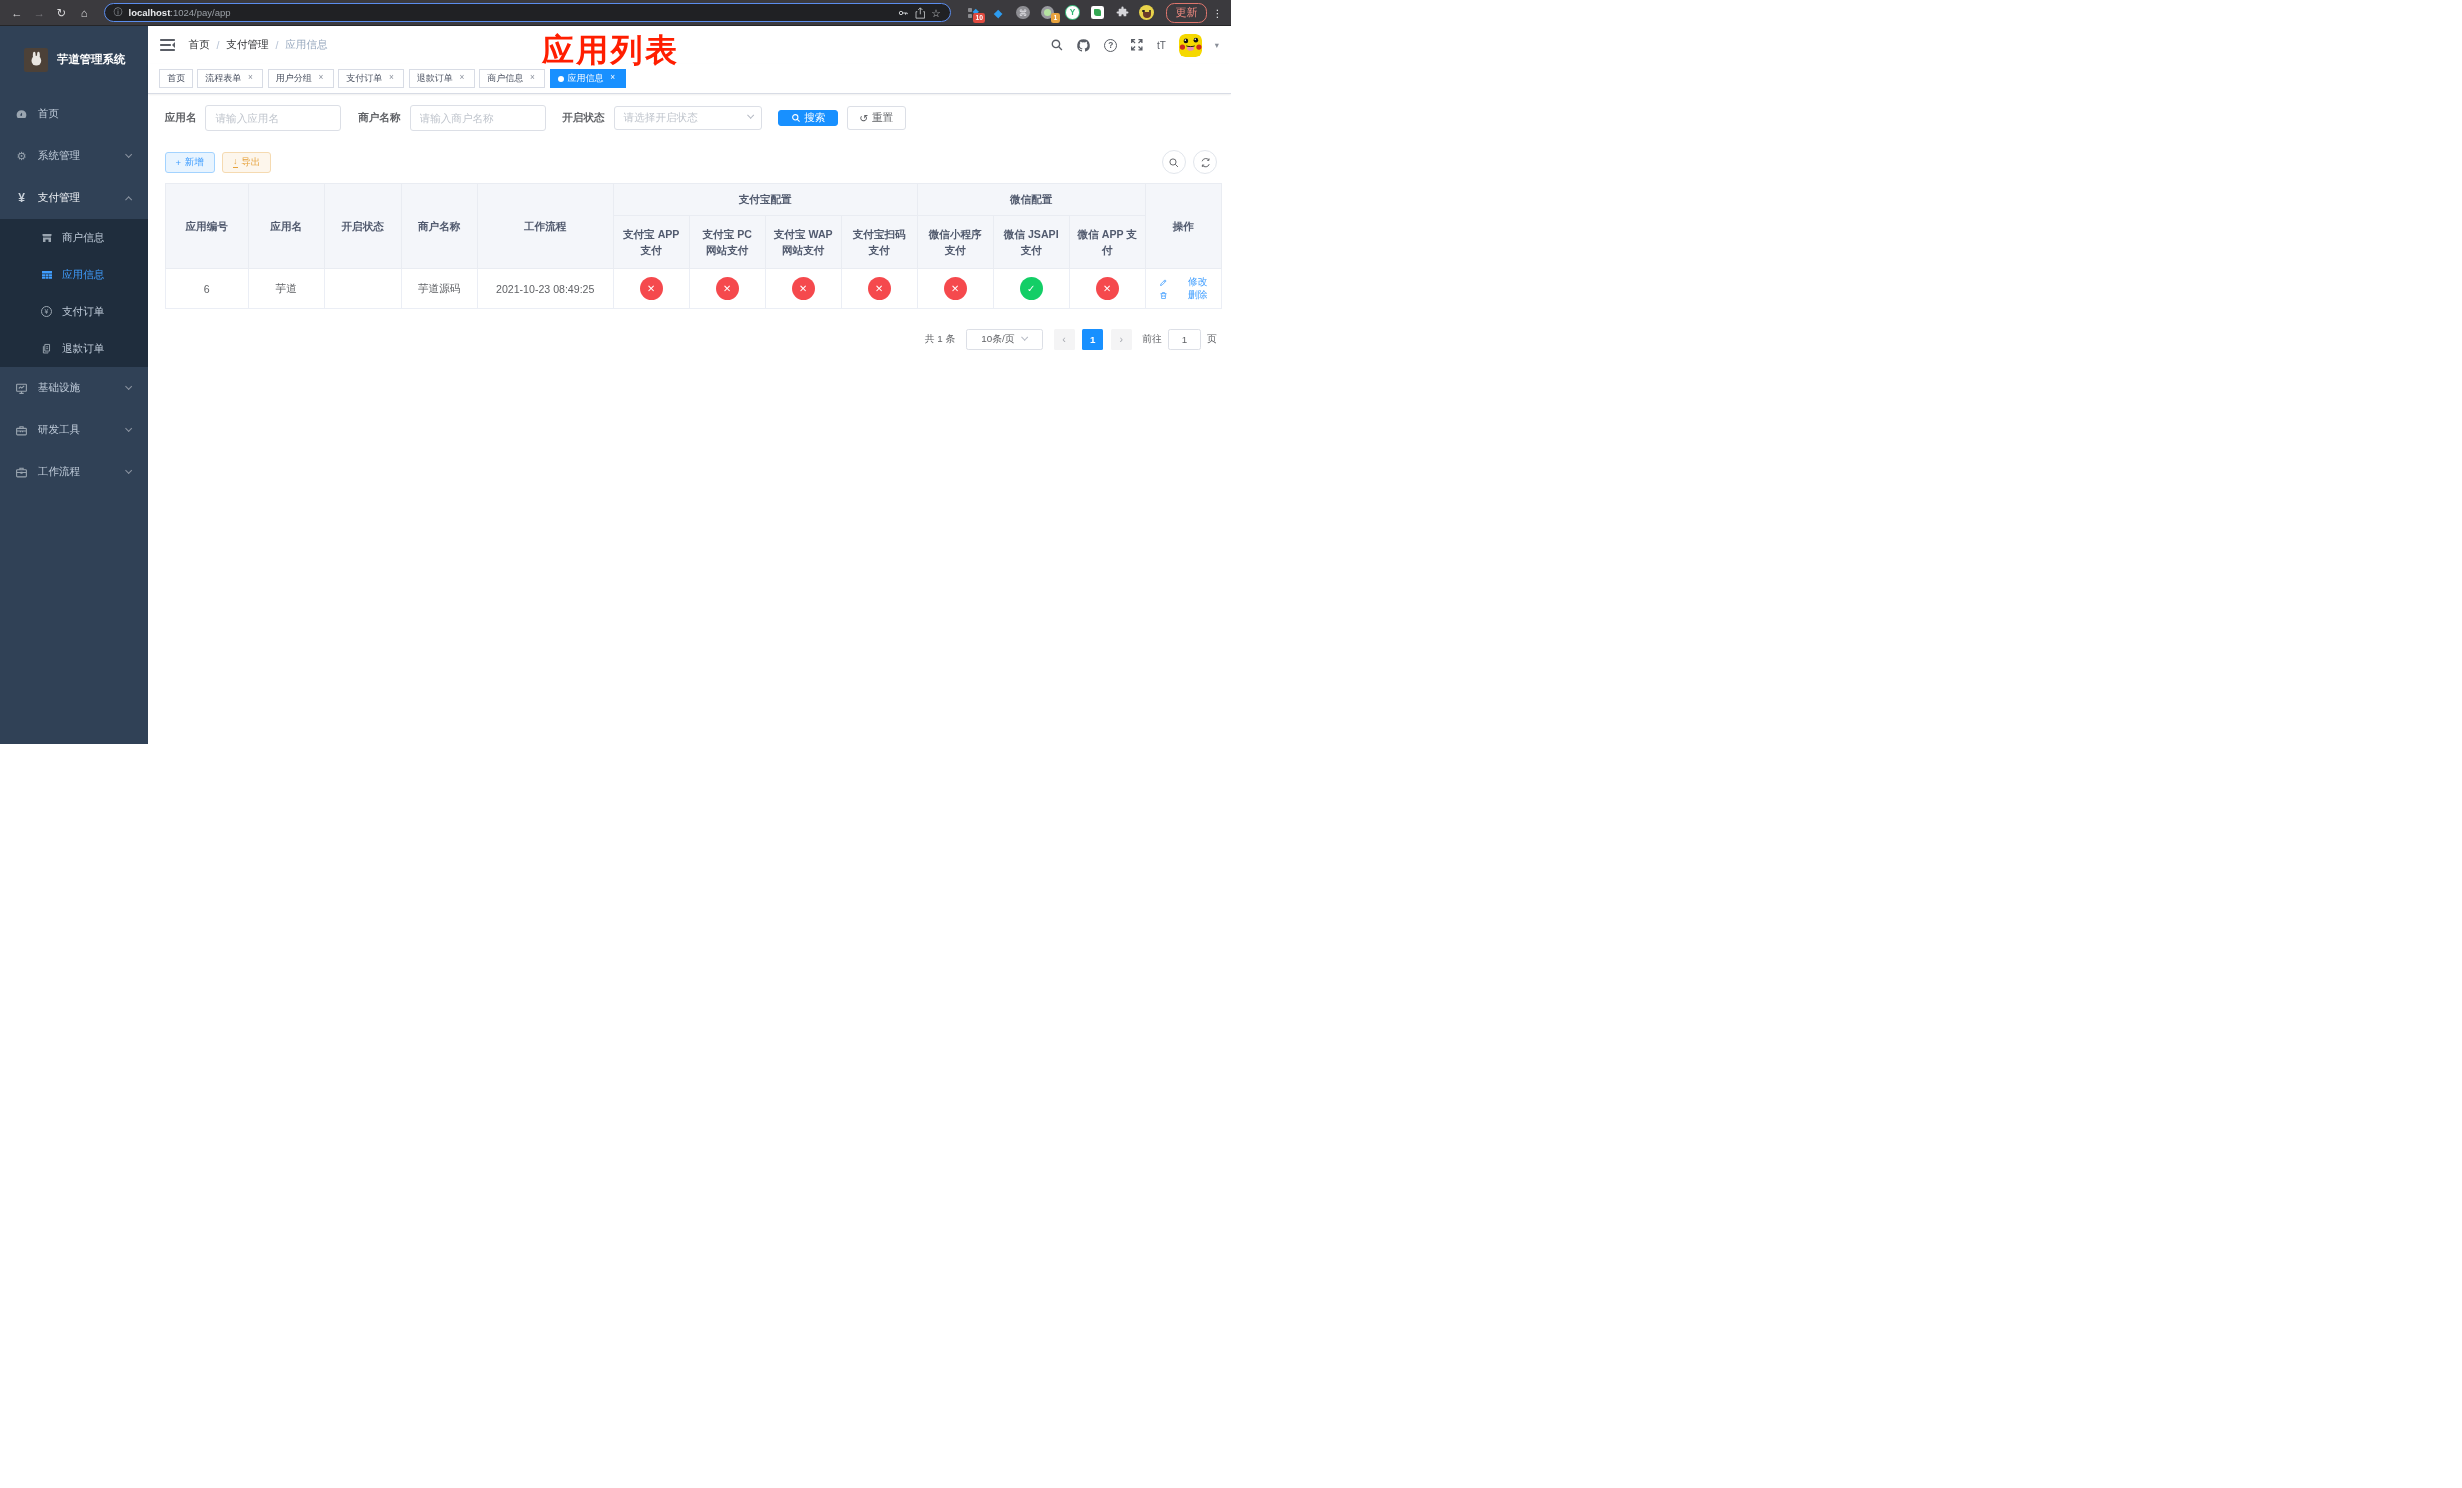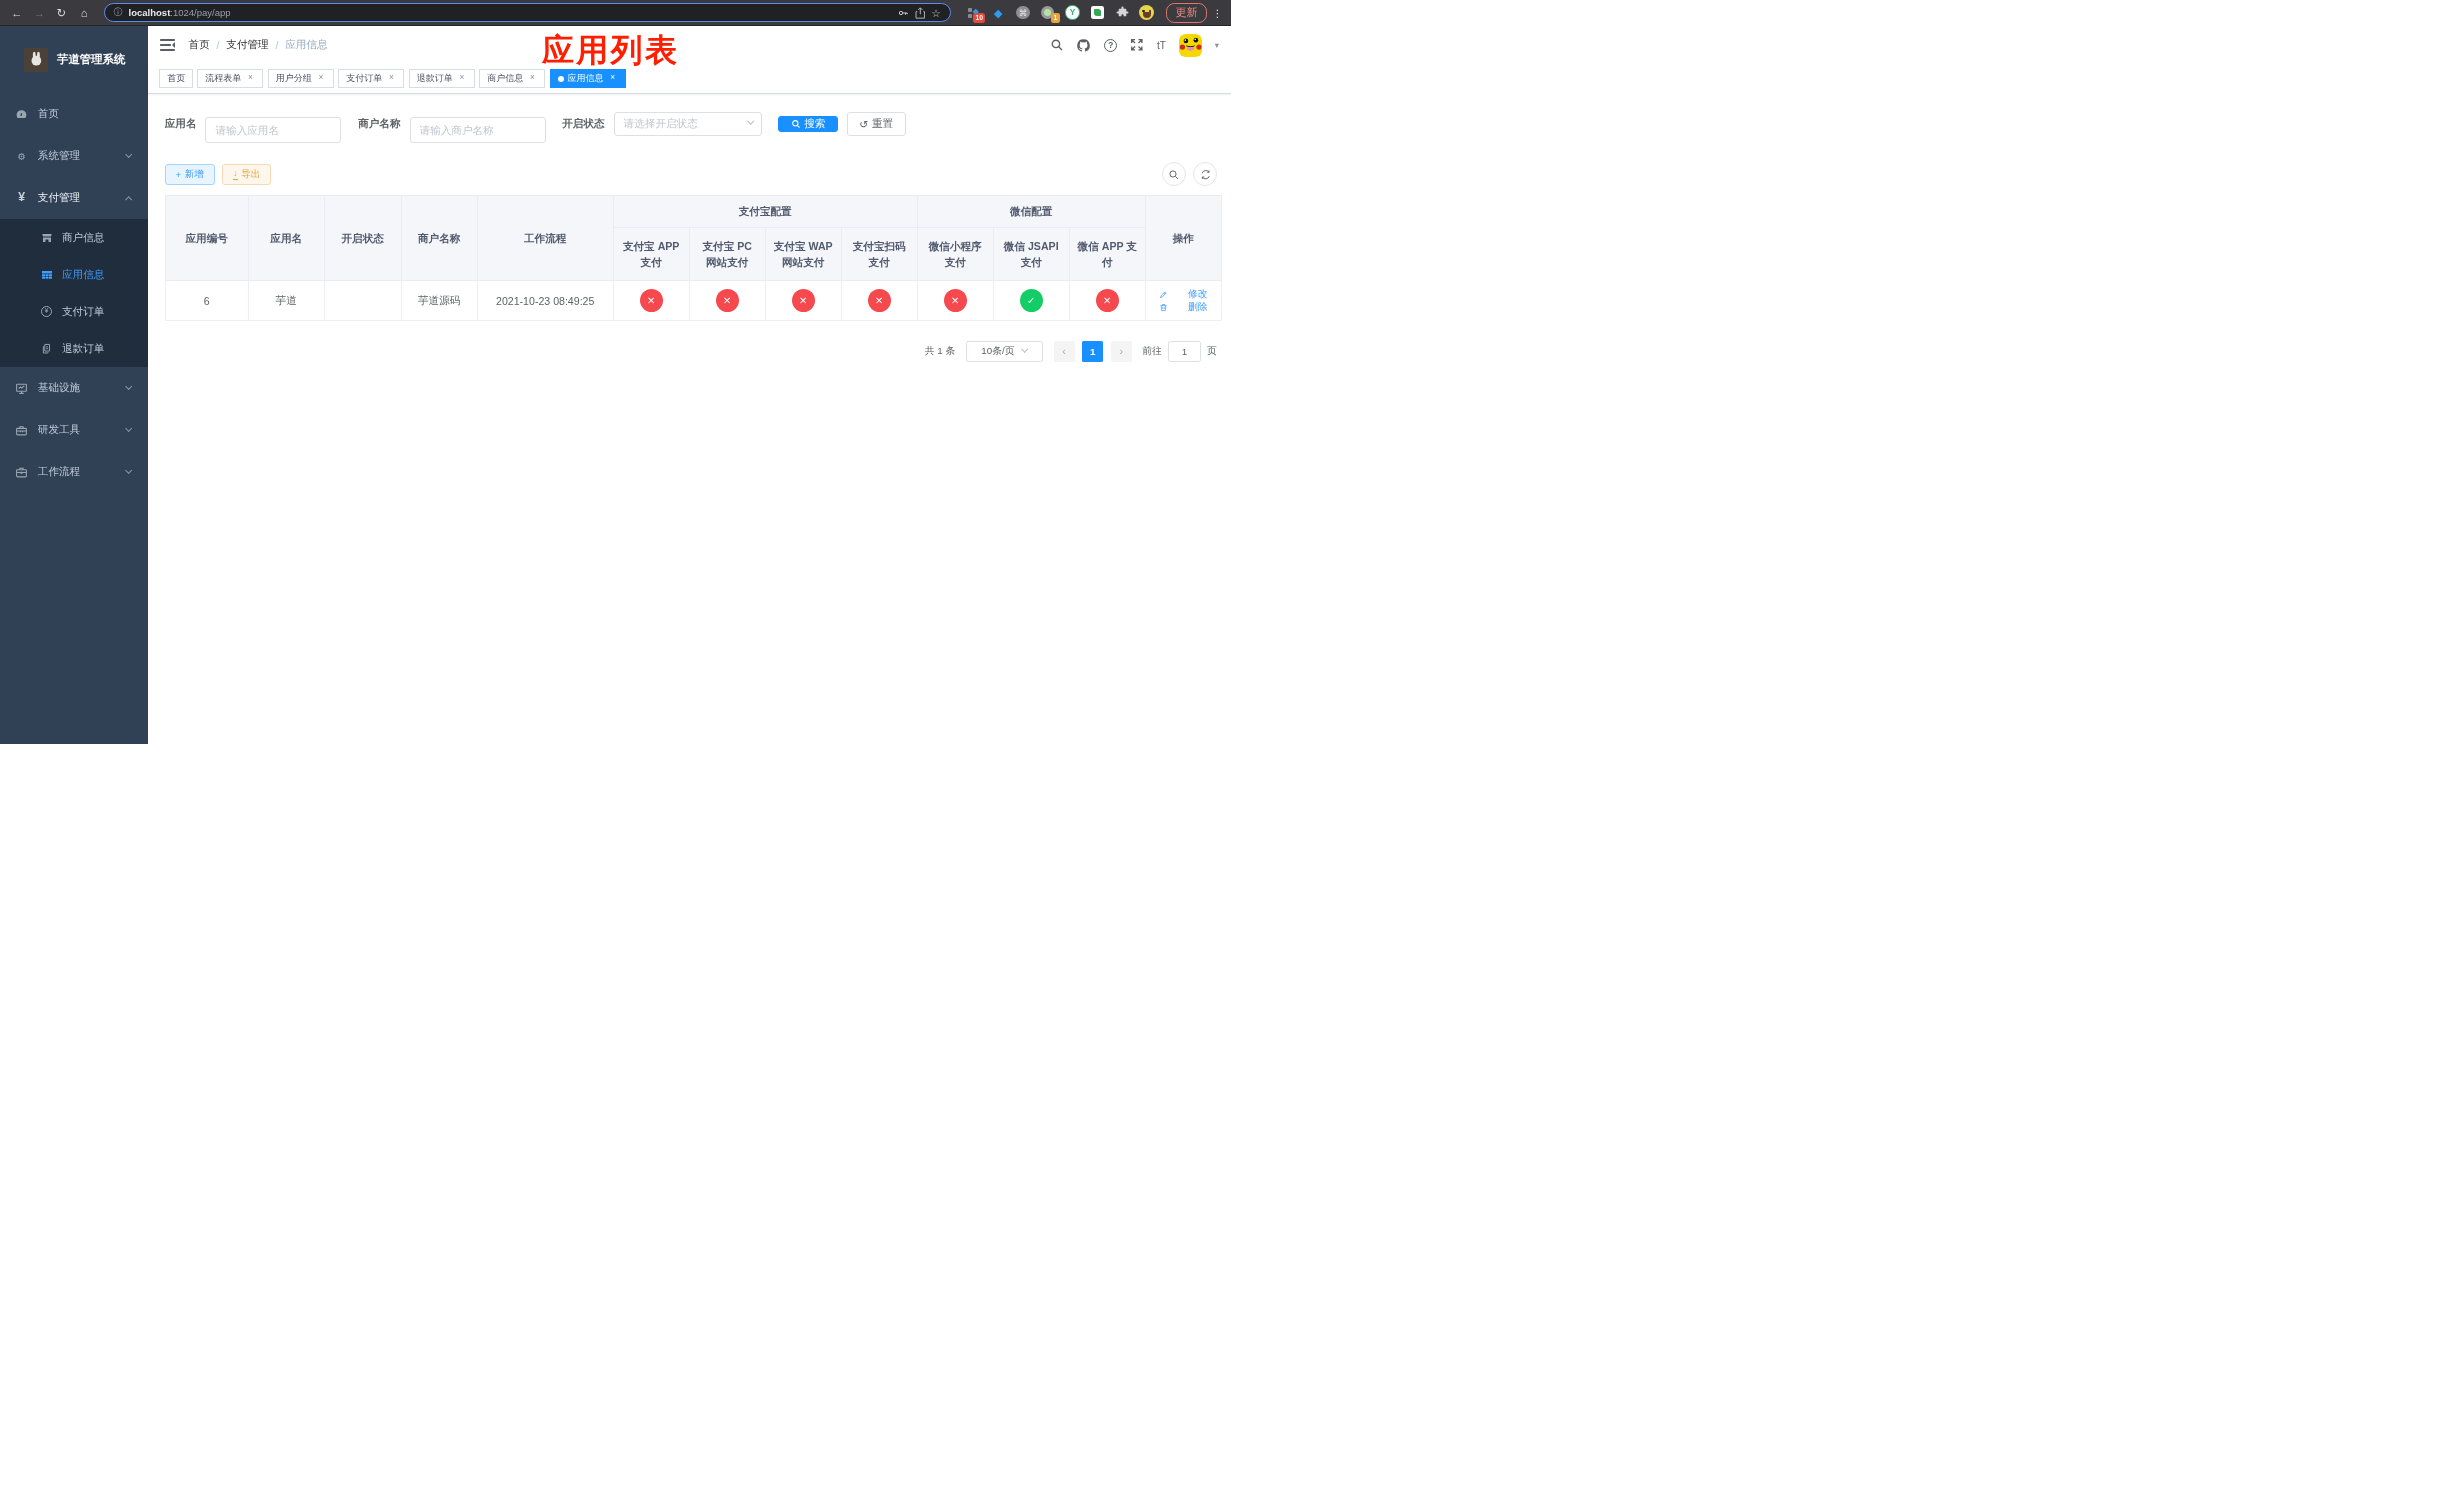--- a/index.html
+++ b/index.html
@@ -35,21 +35,21 @@
   .puz { color:#d6d6da; }
   .smiley { width:15px; height:15px; border-radius:50%; background:#e9d34a; position:relative; }
   .smiley i { position:absolute; width:2.3px; height:2.3px; background:#222; border-radius:50%; top:4.5px; }
   .smiley i:nth-child(1){ left:3px; } .smiley i:nth-child(2){ right:3px; }
   .smiley b { position:absolute; left:3.8px; right:3.8px; bottom:2.3px; height:5.3px; background:#6b3b2a; border-radius:0 0 4.5px 4.5px; }
   .update { flex:none; border:0.8px solid #e0766d; color:#f08a80; border-radius:8.3px; padding:1.5px 8.3px; font-size:11px; margin-left:3px; }
   .kebab { color:#e8eaed; font-size:10.6px; width:12px; text-align:center; flex:none; }
 
   
   .app { display:flex; height:718px; }
-  .sidebar { width:148px; background:#304156; flex:none; color:#bfcbd9;font-family:Liberation Mono, monospace; }
+  .sidebar { width:148px; background:#304156; flex:none; color:#bfcbd9; }
   .logo { height:67px; display:flex; align-items:center; padding-left:24px; gap:9px; }
   .logo-img { width:24px; height:24px; border-radius:2.3px; background:#4c4138; display:flex; align-items:center; justify-content:center; flex:none; }
   .logo-title { color:#fff; font-size:11.4px; font-weight:700; white-space:nowrap; }
   .mi { height:42px; display:flex; align-items:center; padding:0 13.6px 0 15px; font-size:10.6px; color:#bfcbd9; position:relative; cursor:pointer; }
   .mi .ic { width:13px; display:flex; justify-content:center; margin-right:9.8px; color:#9aa5b0; flex:none; }
   .mi .glyph { font-size:11.4px; color:#9aa5b0; font-style:normal; }
   .mi .yen { font-weight:700; font-size:12px; color:#c8d0d9; }
   .chev { position:absolute; right:16.7px; width:5.3px; height:5.3px; border-right:1.1px solid #8a93a0; border-bottom:1.1px solid #8a93a0; transform:rotate(45deg); top:17.4px; }
   .chev.up { transform:rotate(-135deg); top:20.4px; }
   .submenu { background:#1f2d3d; }
@@ -81,21 +81,21 @@
   .tag { height:19.7px; display:inline-flex; align-items:center; border:0.8px solid #d8dce5; background:#fff; padding:0 6.8px; font-size:9px; color:#495060; gap:3.8px; cursor:pointer; }
   .tag .x { font-size:8.3px; color:#8a909c; width:10.6px; height:10.6px; line-height:9.8px; text-align:center; border-radius:50%; }
   .tag.active { background:#1890ff; border-color:#1890ff; color:#fff; }
   .tag.active .x { color:#fff; }
   .dot { width:6px; height:6px; border-radius:50%; background:#fff; }
 
   
   .content { padding:10.6px 13.6px 0 16.7px; }
   .filters { display:flex; align-items:center; margin-bottom:19.7px; font-size:10.6px; }
   .flabel { font-weight:700; color:#606266; margin-right:9px; white-space:nowrap; }
-  .finput { width:136px; height:24px; border:0.8px solid #dcdfe6; border-radius:3px; padding:12px 9px; font-size:10.6px; color:#606266; margin-right:16.7px; outline:none;margin-top:12px; }
+  .finput { width:136px; height:24px; border:0.8px solid #dcdfe6; border-radius:3px; padding:12px 9px; font-size:10.6px; color:#606266; margin-right:16.7px; outline:none; }
   .finput::placeholder { color:#bfc4cc; }
   .fselect { width:148px; height:24px; border:0.8px solid #dcdfe6; border-radius:3px; padding:0 7.6px 0 9px; color:#bfc4cc; display:flex; align-items:center; justify-content:space-between; margin-right:16.7px; cursor:pointer; }
   .selchev { width:5.3px; height:5.3px; border-right:1.1px solid #b3b8c2; border-bottom:1.1px solid #b3b8c2; transform:rotate(45deg) translate(-1.5px,-1.5px); }
   .btn { display:inline-flex; align-items:center; justify-content:center; gap:3.8px; border-radius:3px; cursor:pointer; white-space:nowrap; }
   .btn-search { height:16px; padding:0 11.4px; background:#1890ff; border:0.8px solid #1890ff; color:#fff; font-size:10.6px; margin-right:9px; }
   .btn-reset { height:24px; padding:0 11.4px; background:#fff; border:0.8px solid #dcdfe6; color:#606266; font-size:10.6px; }
   .toolbar { display:flex; align-items:center; margin-bottom:9px; }
   .btn-add { height:21px; padding:0 9.8px; background:#e8f4ff; border:0.8px solid #a3d3ff; color:#409eff; font-size:9.5px; }
   .btn-export { height:21px; padding:0 9.8px; background:#fdf6ec; border:0.8px solid #f5dab1; color:#e6a23c; font-size:9.5px; margin-left:7.6px; }
   .dl { border-bottom:1.1px solid currentColor; line-height:1; padding-bottom:0.8px; font-size:9px; }

